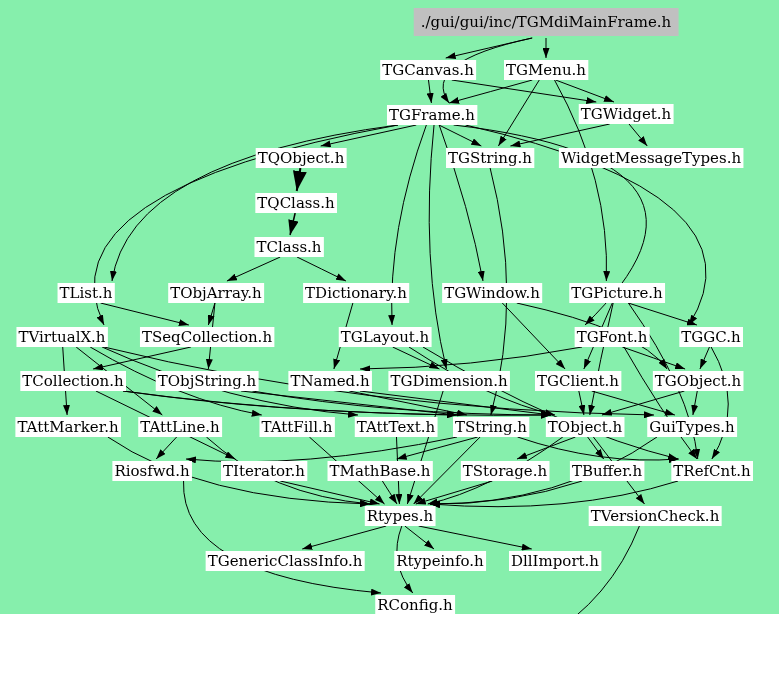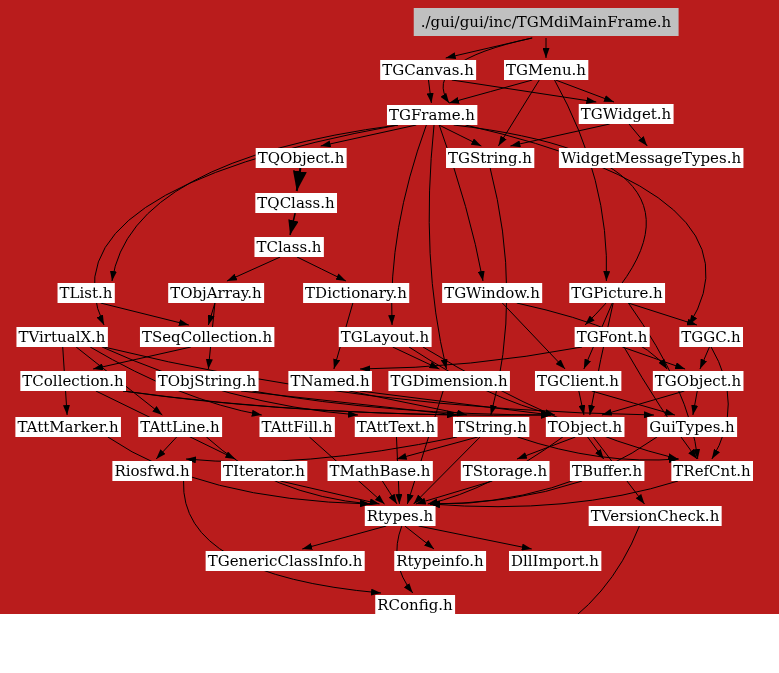--- a/index.html
+++ b/index.html
@@ -4,21 +4,21 @@
 <style>
   html, body {
     margin: 0;
     padding: 0;
     background: #ffffff;
   }
   #stage {
     position: relative;
     width: 779px;
     height: 614px;
-    background: #b91c1c;
+    background: #86efac;
     overflow: hidden;
   }
   svg {
     display: block;
   }
   .node-label {
     font-family: "DejaVu Serif", "Liberation Serif", serif;
     font-size: 15px;
     fill: #000000;
   }

